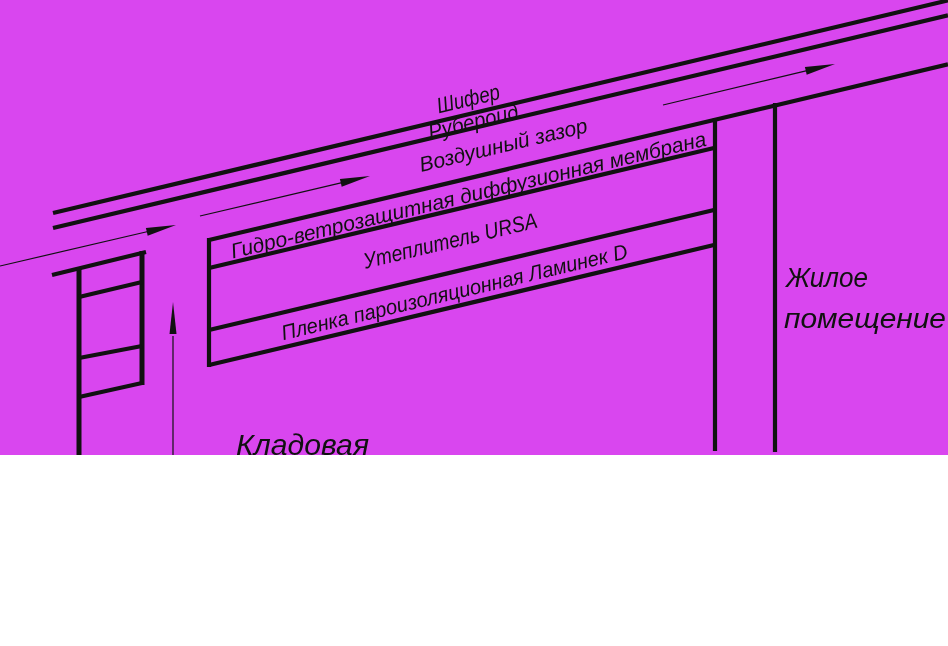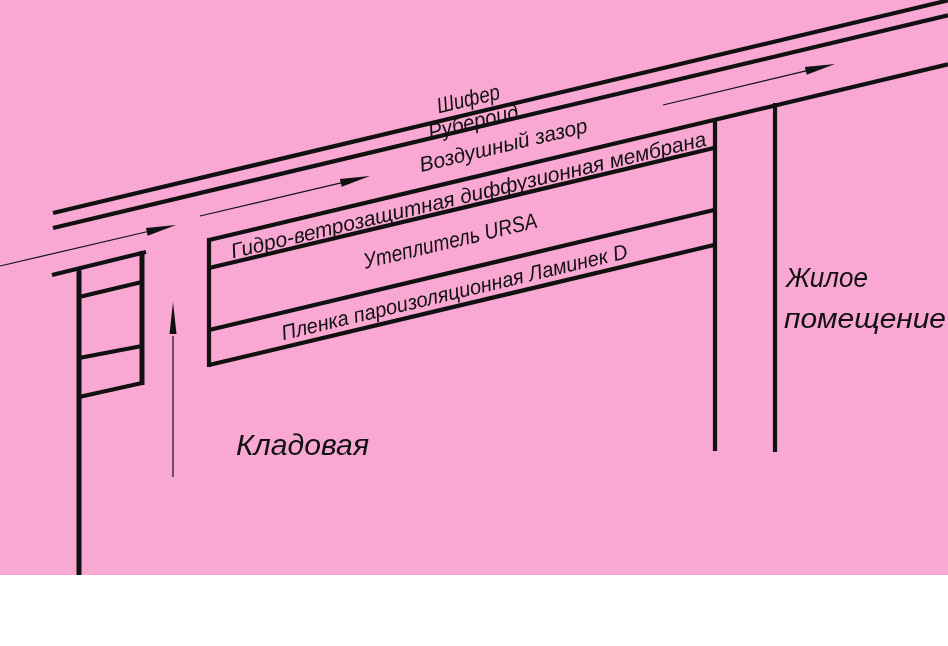--- a/index.html
+++ b/index.html
@@ -4,22 +4,22 @@
 <style>
   html, body {
     margin: 0;
     padding: 0;
     background: #ffffff;
     font-family: "Liberation Sans", sans-serif;
   }
   .stage {
     position: relative;
     width: 948px;
-    height: 575px;
-    background: #f9a8d4;
+    height: 455px;
+    background: #d946ef;
     overflow: hidden;
   }
   svg { display: block; }
   .lbl {
     font-family: "Liberation Sans", sans-serif;
     font-style: italic;
     fill: #111111;
   }
   .lbl-layer   { font-size: 21px; }
   .lbl-layer22 { font-size: 22px; }

